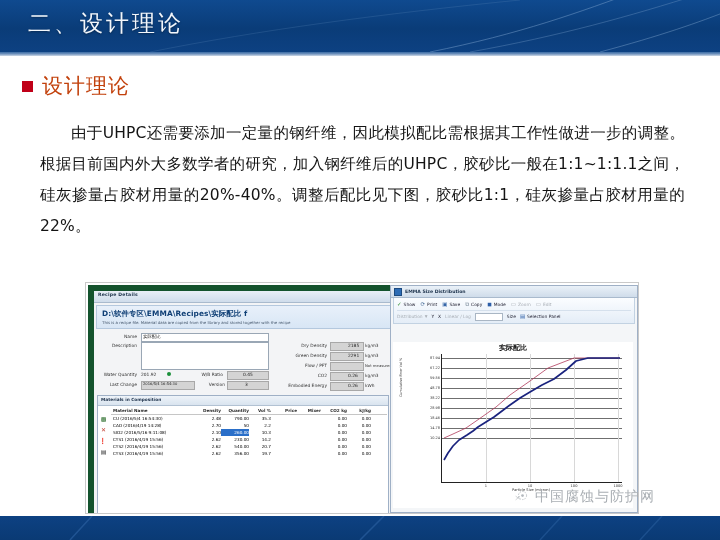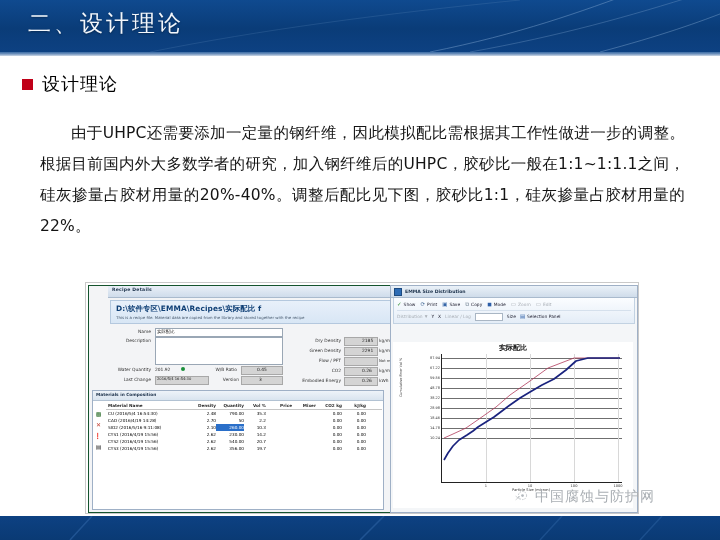--- a/index.html
+++ b/index.html
@@ -25,40 +25,40 @@
     white-space:nowrap;
   }
   .header-rule{
     position:absolute;left:0;top:52px;width:720px;height:4px;
     background:linear-gradient(180deg,#3a6ba4 0%,#6d90bc 45%,#cdd8e6 100%);
   }
 
   
   .bullet-row{position:absolute;left:22px;top:72px;display:flex;align-items:center;gap:9px;}
   .bullet-sq{width:11px;height:11px;background:#c00018;display:block;}
-  .bullet-text{font-size:18px;color:#000000;letter-spacing:1px;white-space:nowrap;}
+  .bullet-text{font-size:21px;color:#c2410c;letter-spacing:1px;white-space:nowrap;}
 
   
   .body-para{
     position:absolute;left:40px;top:118px;width:645px;
     font-size:15.5px;color:#141414;line-height:31px;
     text-indent:2em;text-align:justify;
     letter-spacing:.2px;
   }
 
   
   .figure{
     position:absolute;left:85px;top:282px;width:552px;height:230px;
     background:#ffffff;border:1px solid #c9c9c9;
     overflow:hidden;
   }
 
   
   .win-left{position:absolute;left:2px;top:2px;width:300px;height:226px;
-    background:#f3f4f6;border:1px solid #14532d;padding-left:19px;}
+    background:#f3f4f6;border:6px solid #14532d;}
   .win-left .tbar{
     height:10px;background:linear-gradient(180deg,#e9eff7,#cfdceb);
     border-bottom:1px solid #a9bacd;
     font-size:4.6px;color:#21364f;padding:1px 0 0 4px;font-weight:bold;
     letter-spacing:.2px;white-space:nowrap;overflow:hidden;
   }
   .pathbox{
     margin:2px;background:linear-gradient(180deg,#e8f0fa,#d8e6f5);
     border:1px solid #b4c8de;padding:3px 5px;
   }

